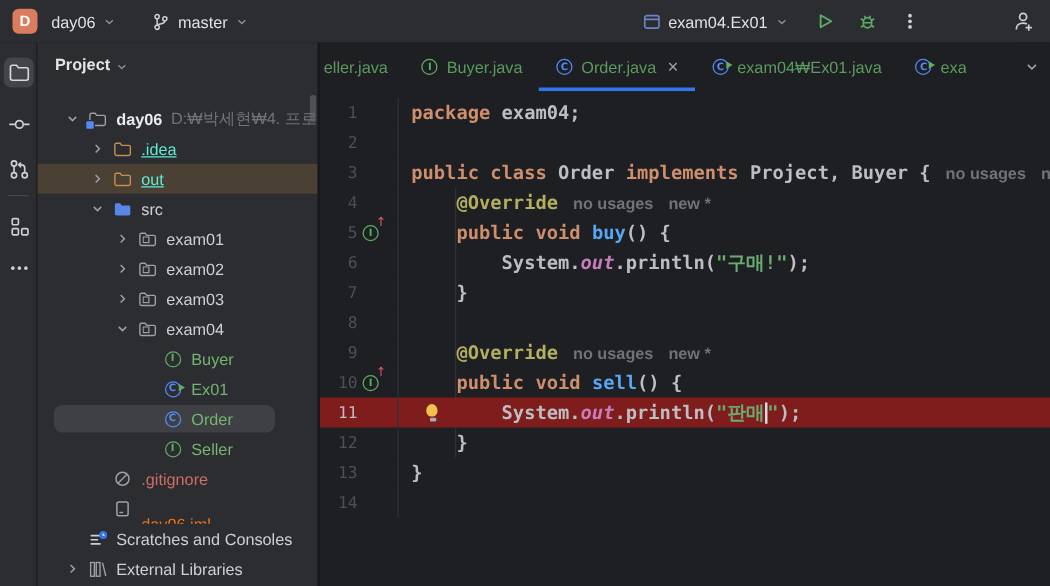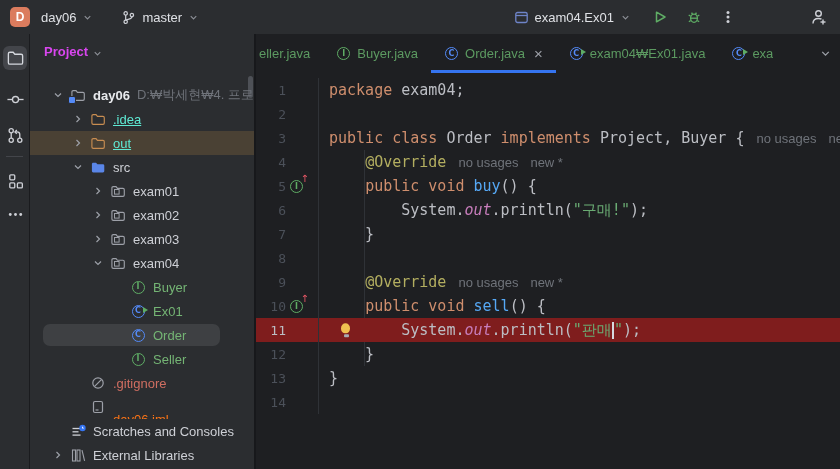--- a/index.html
+++ b/index.html
@@ -23,21 +23,21 @@
               position:relative;flex:none;box-sizing:border-box;}
   .stripe-btn{position:absolute;left:3px;width:24px;height:24px;border-radius:6px;
               display:flex;align-items:center;justify-content:center;}
   .stripe-btn.active{background:#43454A;}
   .stripe-div{position:absolute;left:6px;right:6px;height:1px;background:#43454A;}
 
   
   .project-panel{width:224px;background:#2B2D30;position:relative;flex:none;
                  border-right:2px solid #17181B;box-sizing:content-box;overflow:hidden;}
   .panel-header{position:absolute;top:10px;left:14px;display:flex;align-items:flex-end;gap:4px;
-                color:#d946ef;font-size:13px;font-weight:700;}
+                color:#e5e5e5;font-size:13px;font-weight:700;}
   .tree{position:absolute;top:49px;left:0;right:0;}
   .trow{height:24px;display:flex;align-items:center;position:relative;font-size:13px;
         color:#CED0D6;white-space:nowrap;overflow:hidden;}
   .trow>*{position:relative;z-index:1;}
   .trow.selected::before{content:"";position:absolute;left:13px;right:34px;top:1px;bottom:1px;
         background:#3E4043;border-radius:7px;z-index:0;}
   .trow.warm{background:#4A4134;}
   .chev{width:20px;flex:none;display:flex;justify-content:center;align-items:center;}
   .islot{width:20px;flex:none;display:flex;justify-content:center;align-items:center;}
   .lbl{margin-left:5px;}
@@ -63,21 +63,21 @@
 
   .code{flex:1;position:relative;padding-top:5px;font-family:"DejaVu Sans Mono",monospace;font-size:15px;}
   .guide{position:absolute;left:108px;top:77px;width:1px;height:216px;background:#2F3237;}
   .cl{display:flex;height:24px;align-items:center;position:relative;}
   .cl.current{background:#7f1d1d;}
   .ln{width:30px;text-align:right;color:#4B5059;font-size:13px;flex:none;}
   .cl.current .ln{color:#BCBEC4;}
   .gut{width:32px;flex:none;display:flex;align-items:center;padding-left:4px;box-sizing:border-box;}
   .codecol{flex:1;min-width:0;align-self:stretch;display:flex;align-items:center;
            border-left:1px solid #2F3237;padding-left:10px;position:relative;}
-  .codecol span{white-space:pre;}
+  .codecol span{white-space:pre;font-weight:bold;}
   .tk-k{color:#CF8E6D;}
   .tk-p{color:#BCBEC4;}
   .tk-a{color:#B3AE60;}
   .tk-m{color:#56A8F5;}
   .tk-f{color:#C77DBB;font-style:italic;}
   .tk-s{color:#6AAB73;}
   .hint{font-family:"Liberation Sans",sans-serif;color:#6F737A;font-size:13px;margin-left:12px;flex:none;}
   .caret{width:2px;height:17px;background:#D6D9DF;flex:none;}
 
   

